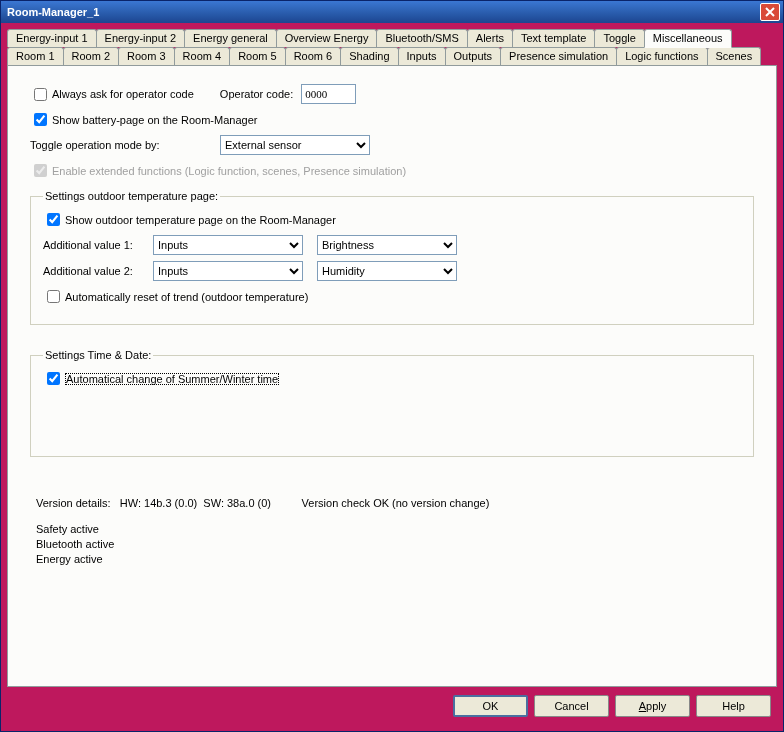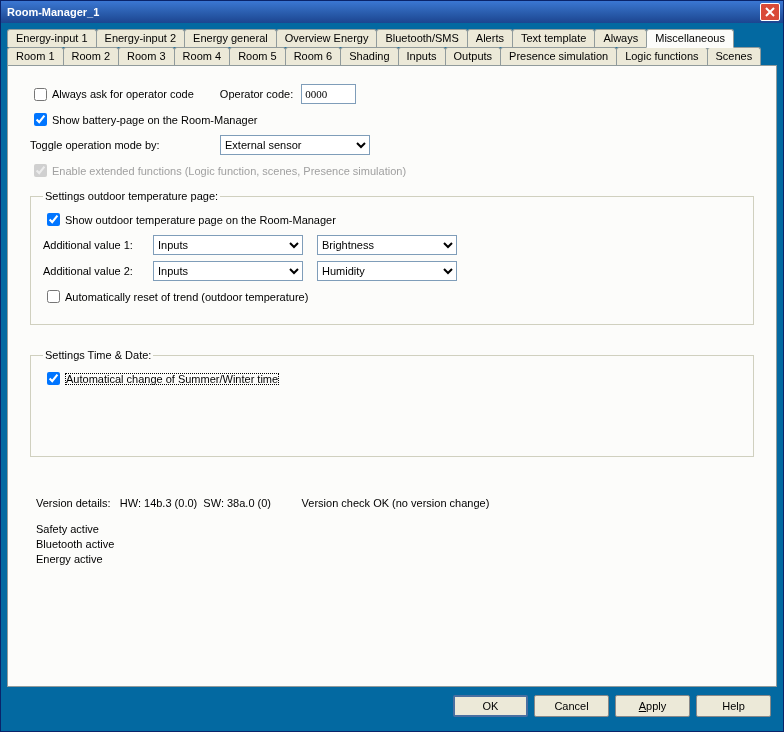--- a/index.html
+++ b/index.html
@@ -6,21 +6,21 @@
   body {
     margin: 0;
     font-family: Tahoma, Arial, sans-serif;
     font-size: 11px;
     background: #ECE9D8;
     color: #000;
   }
   .window {
     width: 784px;
     height: 732px;
-    background: #0369a1;
+    background: #be185d;
     border: 1px solid #0A246A;
     position: relative;
     display: flex;
     flex-direction: column;
   }
   .titlebar {
     height: 22px;
     background: linear-gradient(to bottom, #3B77D3 0%, #2B5FB0 50%, #1C4590 100%);
     display: flex;
     align-items: center;
@@ -184,21 +184,21 @@
         <div class="tab">Presence simulation</div>
         <div class="tab">Logic functions</div>
         <div class="tab">Scenes</div>
         <div class="tab">Energy-input 1</div>
         <div class="tab">Energy-input 2</div>
         <div class="tab">Energy general</div>
         <div class="tab">Overview Energy</div>
         <div class="tab">Bluetooth/SMS</div>
         <div class="tab">Alerts</div>
         <div class="tab">Text template</div>
-        <div class="tab">Always</div>
+        <div class="tab">Toggle</div>
         <div class="tab active">Miscellaneous</div>
       </div>
 
     <div class="content">
 
       <div class="row">
         <input type="checkbox" class="check" id="ck-op" style="">
         <label for="ck-op" class="cklabel">Always ask for operator code</label>
         <span class="op-code-label">Operator code:</span>
         <input type="text" class="text" style="width: 55px; font-family: Liberation Serif, serif;" value="0000">

